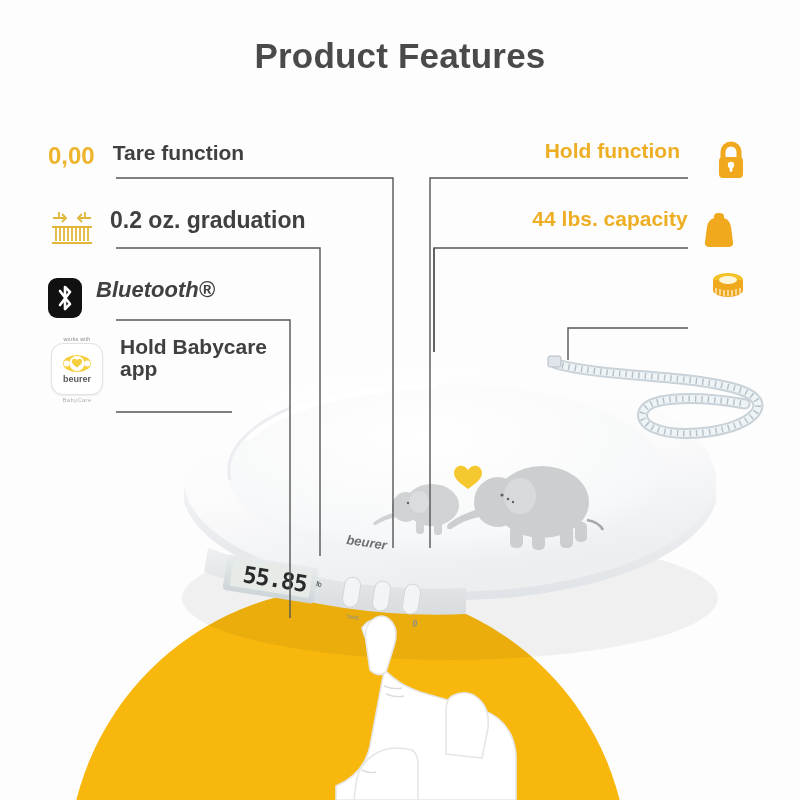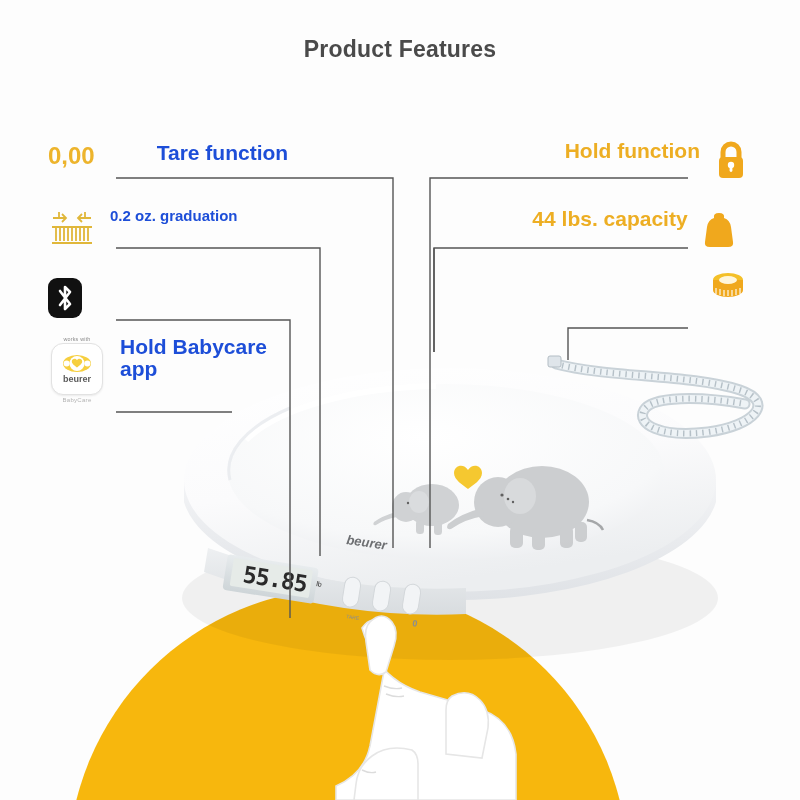--- a/index.html
+++ b/index.html
@@ -21,42 +21,42 @@
     left:68px;top:588px;width:560px;height:560px;border-radius:50%;
     background:#f7b70d;
   }
 
   
   .scale-wrap{left:150px;top:330px;width:600px;height:350px;}
 
   
   .page-title{
     position:absolute;left:0;top:36px;width:800px;text-align:center;
-    font-size:23px;font-weight:700;color:#4a4a4a;letter-spacing:.2px;
+    font-size:35px;font-weight:700;color:#4a4a4a;letter-spacing:.2px;
   }
 
   
   .feat{position:absolute;display:flex;align-items:flex-start;}
   .feat-label{
-    color:#1d4ed8;font-weight:700;line-height:1.06;white-space:pre-line;
+    color:#404040;font-weight:700;line-height:1.06;white-space:pre-line;
   }
   .feat-right .feat-label{color:#edae23;text-align:right;}
   .icon-box{display:flex;align-items:center;justify-content:center;flex:none;}
 
   
-  #f-tare{left:48px;top:142px;gap:44px;}
+  #f-tare{left:48px;top:142px;}
   #f-grad{left:48px;top:208px;}
   #f-bt{left:48px;top:278px;}
   #f-app{left:48px;top:336px;}
   
-  #f-hold{left:520px;top:140px;}
+  #f-hold{left:520px;top:140px;gap:20px;}
   #f-cap{left:520px;top:208px;}
   #f-tape{left:520px;top:268px;}
 
-  .feat-left .feat-label{margin-left:14px;font-size:15px;}
+  .feat-left .feat-label{margin-left:14px;font-size:23px;}
   .feat-right .feat-label{margin-right:14px;font-size:21px;}
   #f-tare .feat-label{font-size:21px;}
   #f-tare .tare-num{font-size:24px;color:#edb42c;font-weight:700;margin-right:4px;}
   #f-bt .feat-label{font-style:italic;font-size:22px;}
   #f-app .feat-label{font-size:21px;max-width:170px;}
   #f-tape .feat-label{font-size:21px;line-height:1.12;}
 
   
   #lines{position:absolute;left:0;top:0;width:800px;height:800px;}
 
@@ -240,20 +240,21 @@
   </div>
 
   <div class="feat feat-left" id="f-bt">
     <div class="icon-box">
       <div class="bt-logo">
         <svg width="20" height="28" viewBox="0 0 20 28">
           <path d="M5 7 L15 20 L10 25 L10 3 L15 8 L5 21" fill="none" stroke="#ffffff" stroke-width="2.6" stroke-linejoin="round" stroke-linecap="round"></path>
         </svg>
       </div>
     </div>
+    <div class="feat-label">Bluetooth®</div>
   </div>
 
   <div class="feat feat-left" id="f-app">
     <div class="icon-box">
       <div class="app-badge">
         <div class="works">works with</div>
         <div class="card">
           <svg width="30" height="19" viewBox="0 0 30 19">
             <ellipse cx="15" cy="9.5" rx="14" ry="8.6" fill="#f6cf3f"></ellipse>
             <ellipse cx="15" cy="9.5" rx="7.6" ry="7.6" fill="#ffffff"></ellipse>

